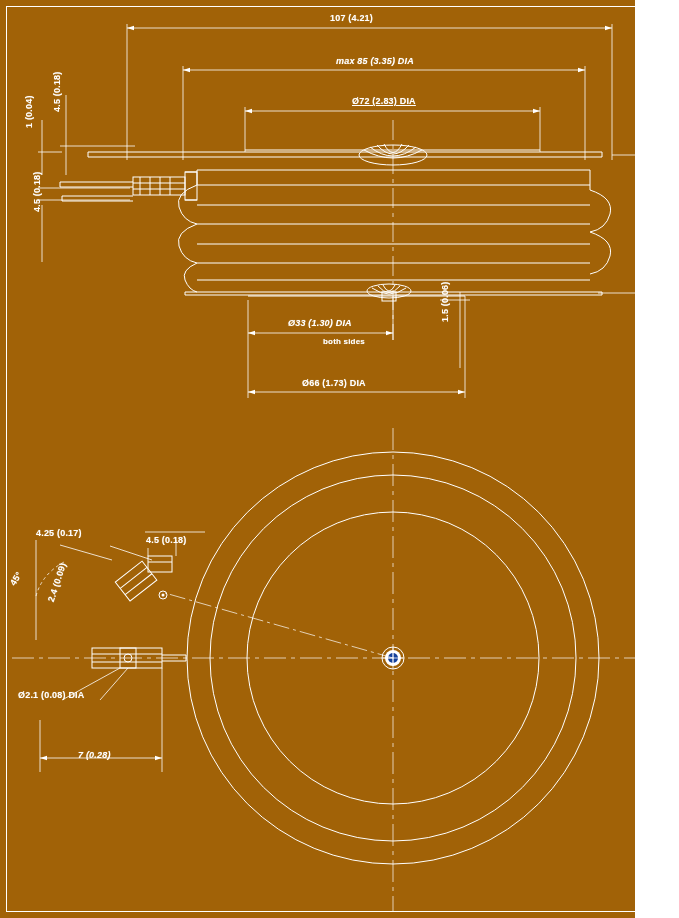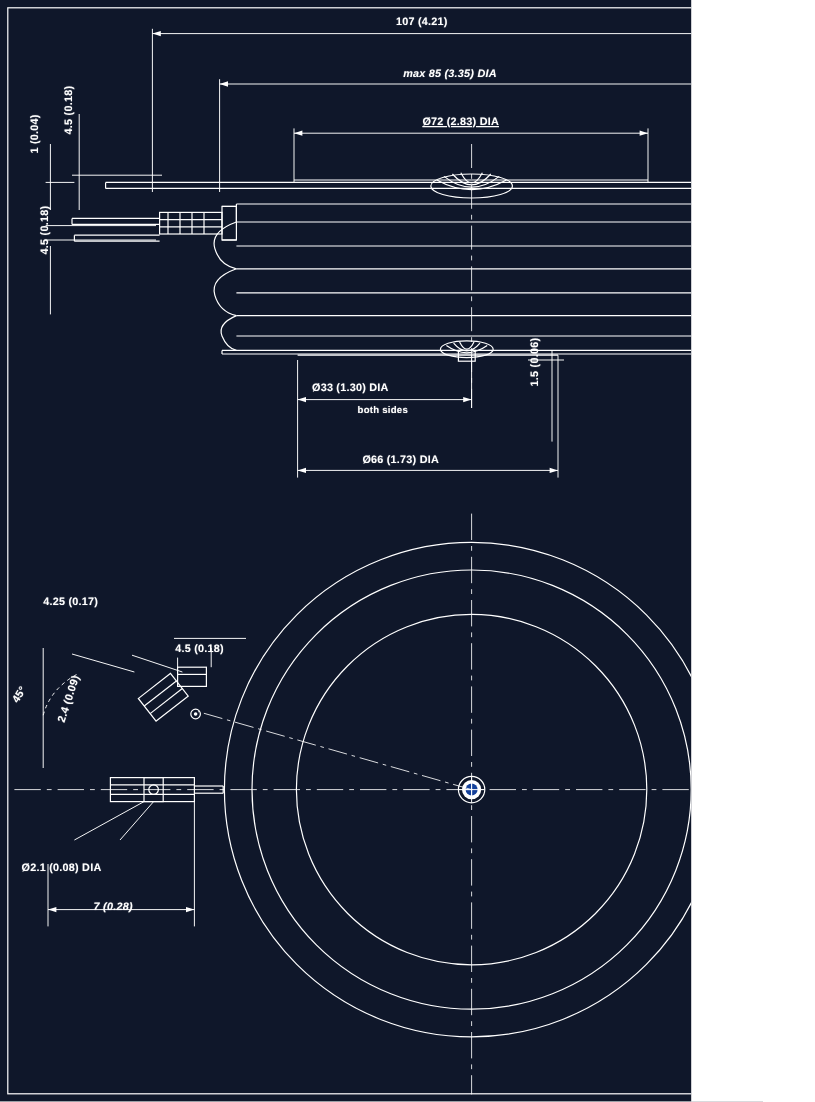--- a/index.html
+++ b/index.html
@@ -3,23 +3,23 @@
 <meta charset="utf-8">
 <style>
   html, body {
     margin: 0;
     padding: 0;
     background: #ffffff;
     font-family: "Liberation Sans", sans-serif;
   }
   #sheet {
     position: relative;
-    width: 576px;
+    width: 635px;
     height: 918px;
-    background: #0f172a;
+    background: #a16207;
     overflow: hidden;
   }
   #border {
     position: absolute;
     left: 6px;
     top: 6px;
     width: 667px;
     height: 906px;
     border: 1px solid #ffffff;
     box-sizing: border-box;
@@ -37,20 +37,21 @@
     color: #ffffff;
     font-size: 9px;
     font-weight: bold;
     font-family: "Liberation Sans", sans-serif;
     white-space: nowrap;
     letter-spacing: 0.2px;
     text-shadow: 0 0 1px rgba(255,255,255,0.45);
   }
   .sub {
     font-size: 8px;
+    margin-left: 25px;
   }
 </style>
 </head>
 <body>
 
 <div id="sheet">
 
   <div id="border"></div>
 
   <svg class="draw" viewBox="0 0 679 918">
@@ -259,33 +260,33 @@
   <div class="dimtext" style="left:352px; top:96px;text-decoration:underline;">Ø72 (2.83) DIA</div>
 
   <div class="dimtext" style="left:24px; top:128px; transform:rotate(-90deg); transform-origin:left top;">1 (0.04)</div>
 
   <div class="dimtext" style="left:52px; top:112px; transform:rotate(-90deg); transform-origin:left top;">4.5 (0.18)</div>
 
   <div class="dimtext" style="left:32px; top:212px; transform:rotate(-90deg); transform-origin:left top;">4.5 (0.18)</div>
 
   <div class="dimtext" style="left:646px; top:200px; transform:rotate(-90deg); transform-origin:left top;">34.5 (1.36)</div>
 
-  <div class="dimtext" style="left:260px; top:318px;">Ø33 (1.30) DIA</div>
+  <div class="dimtext" style="left:288px; top:318px;font-style:italic;">Ø33 (1.30) DIA</div>
 
   <div class="dimtext sub" style="left:298px; top:337px;">both sides</div>
 
   <div class="dimtext" style="left:440px; top:322px; transform:rotate(-90deg); transform-origin:left top;">1.5 (0.06)</div>
 
   <div class="dimtext" style="left:302px; top:378px;">Ø66 (1.73) DIA</div>
 
-  <div class="dimtext" style="left:36px; top:496px;">4.25 (0.17)</div>
+  <div class="dimtext" style="left:36px; top:528px;">4.25 (0.17)</div>
 
   <div class="dimtext" style="left:146px; top:535px;">4.5 (0.18)</div>
 
   <div class="dimtext" style="left:8px; top:582px; transform:rotate(-58deg); transform-origin:left top;">45°</div>
 
   <div class="dimtext" style="left:46px; top:600px; transform:rotate(-72deg); transform-origin:left top;">2.4 (0.09)</div>
 
-  <div class="dimtext" style="left:18px; top:718px;text-align:center;">Ø2.1 (0.08) DIA</div>
+  <div class="dimtext" style="left:18px; top:690px;text-align:center;">Ø2.1 (0.08) DIA</div>
 
   <div class="dimtext" style="left:78px; top:750px;font-style:italic;">7 (0.28)</div>
 
 </div>
 
 </body></html>

